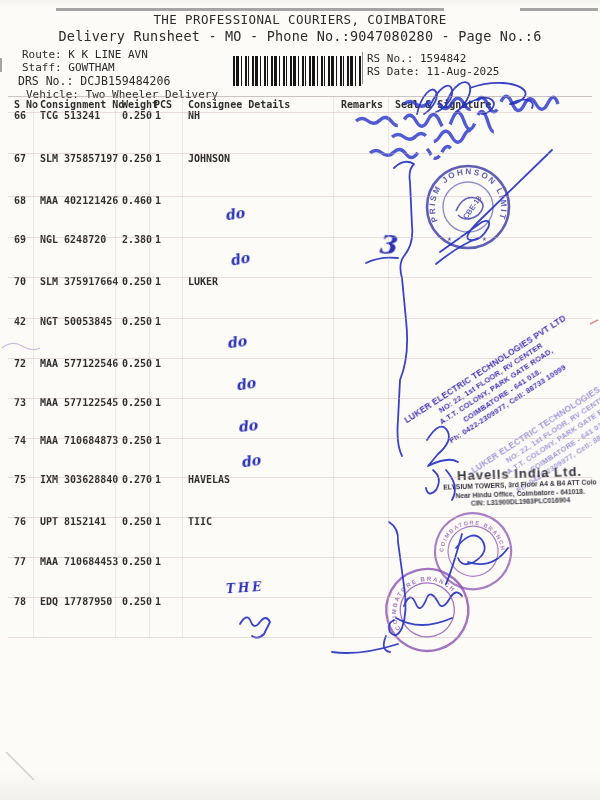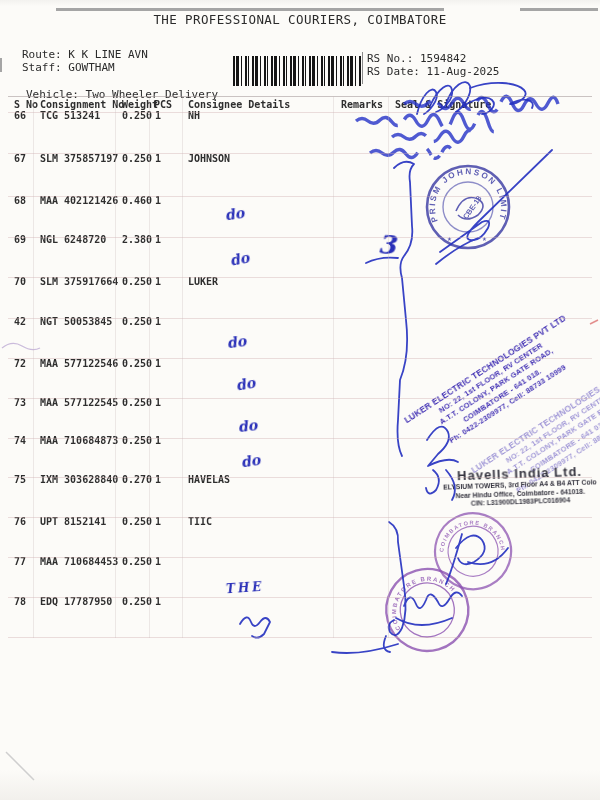--- a/index.html
+++ b/index.html
@@ -35,23 +35,25 @@
 </head>
 <body>
 
 <div class="page">
 
   <div class="artifact" style="left:56px;top:8px;width:388px;height:3px;"></div>
   <div class="artifact" style="left:520px;top:8px;width:78px;height:3px;"></div>
   <div class="artifact" style="left:0;top:58px;width:2px;height:14px;"></div>
 
   <div class="abs print title" style="top:12px;">THE PROFESSIONAL COURIERS, COIMBATORE</div>
+  <div class="abs print subtitle" style="top:28px;">Delivery Runsheet - MO - Phone No.:9047080280 - Page No.:6</div>
 
   <div class="abs print meta" style="left:22px;top:48px;">Route: K K LINE AVN</div>
   <div class="abs print meta" style="left:22px;top:61px;">Staff: GOWTHAM</div>
+  <div class="abs print" style="left:18px;top:74px;font-size:11.5px;">DRS No.: DCJB159484206</div>
   <div class="abs print meta" style="left:26px;top:88px;">Vehicle: Two Wheeler Delivery</div>
 
   <div class="abs barcode"></div>
   <div class="abs rs-sep"></div>
   <div class="abs print meta" style="left:367px;top:52px;">RS No.: 1594842</div>
   <div class="abs print meta" style="left:367px;top:65px;">RS Date: 11-Aug-2025</div>
 
   <div class="abs row" style="top:99px;width:600px;height:12px;">
     <span class="colhead" style="left:14px;">S No</span>
     <span class="colhead" style="left:40px;">Consignment No</span>

